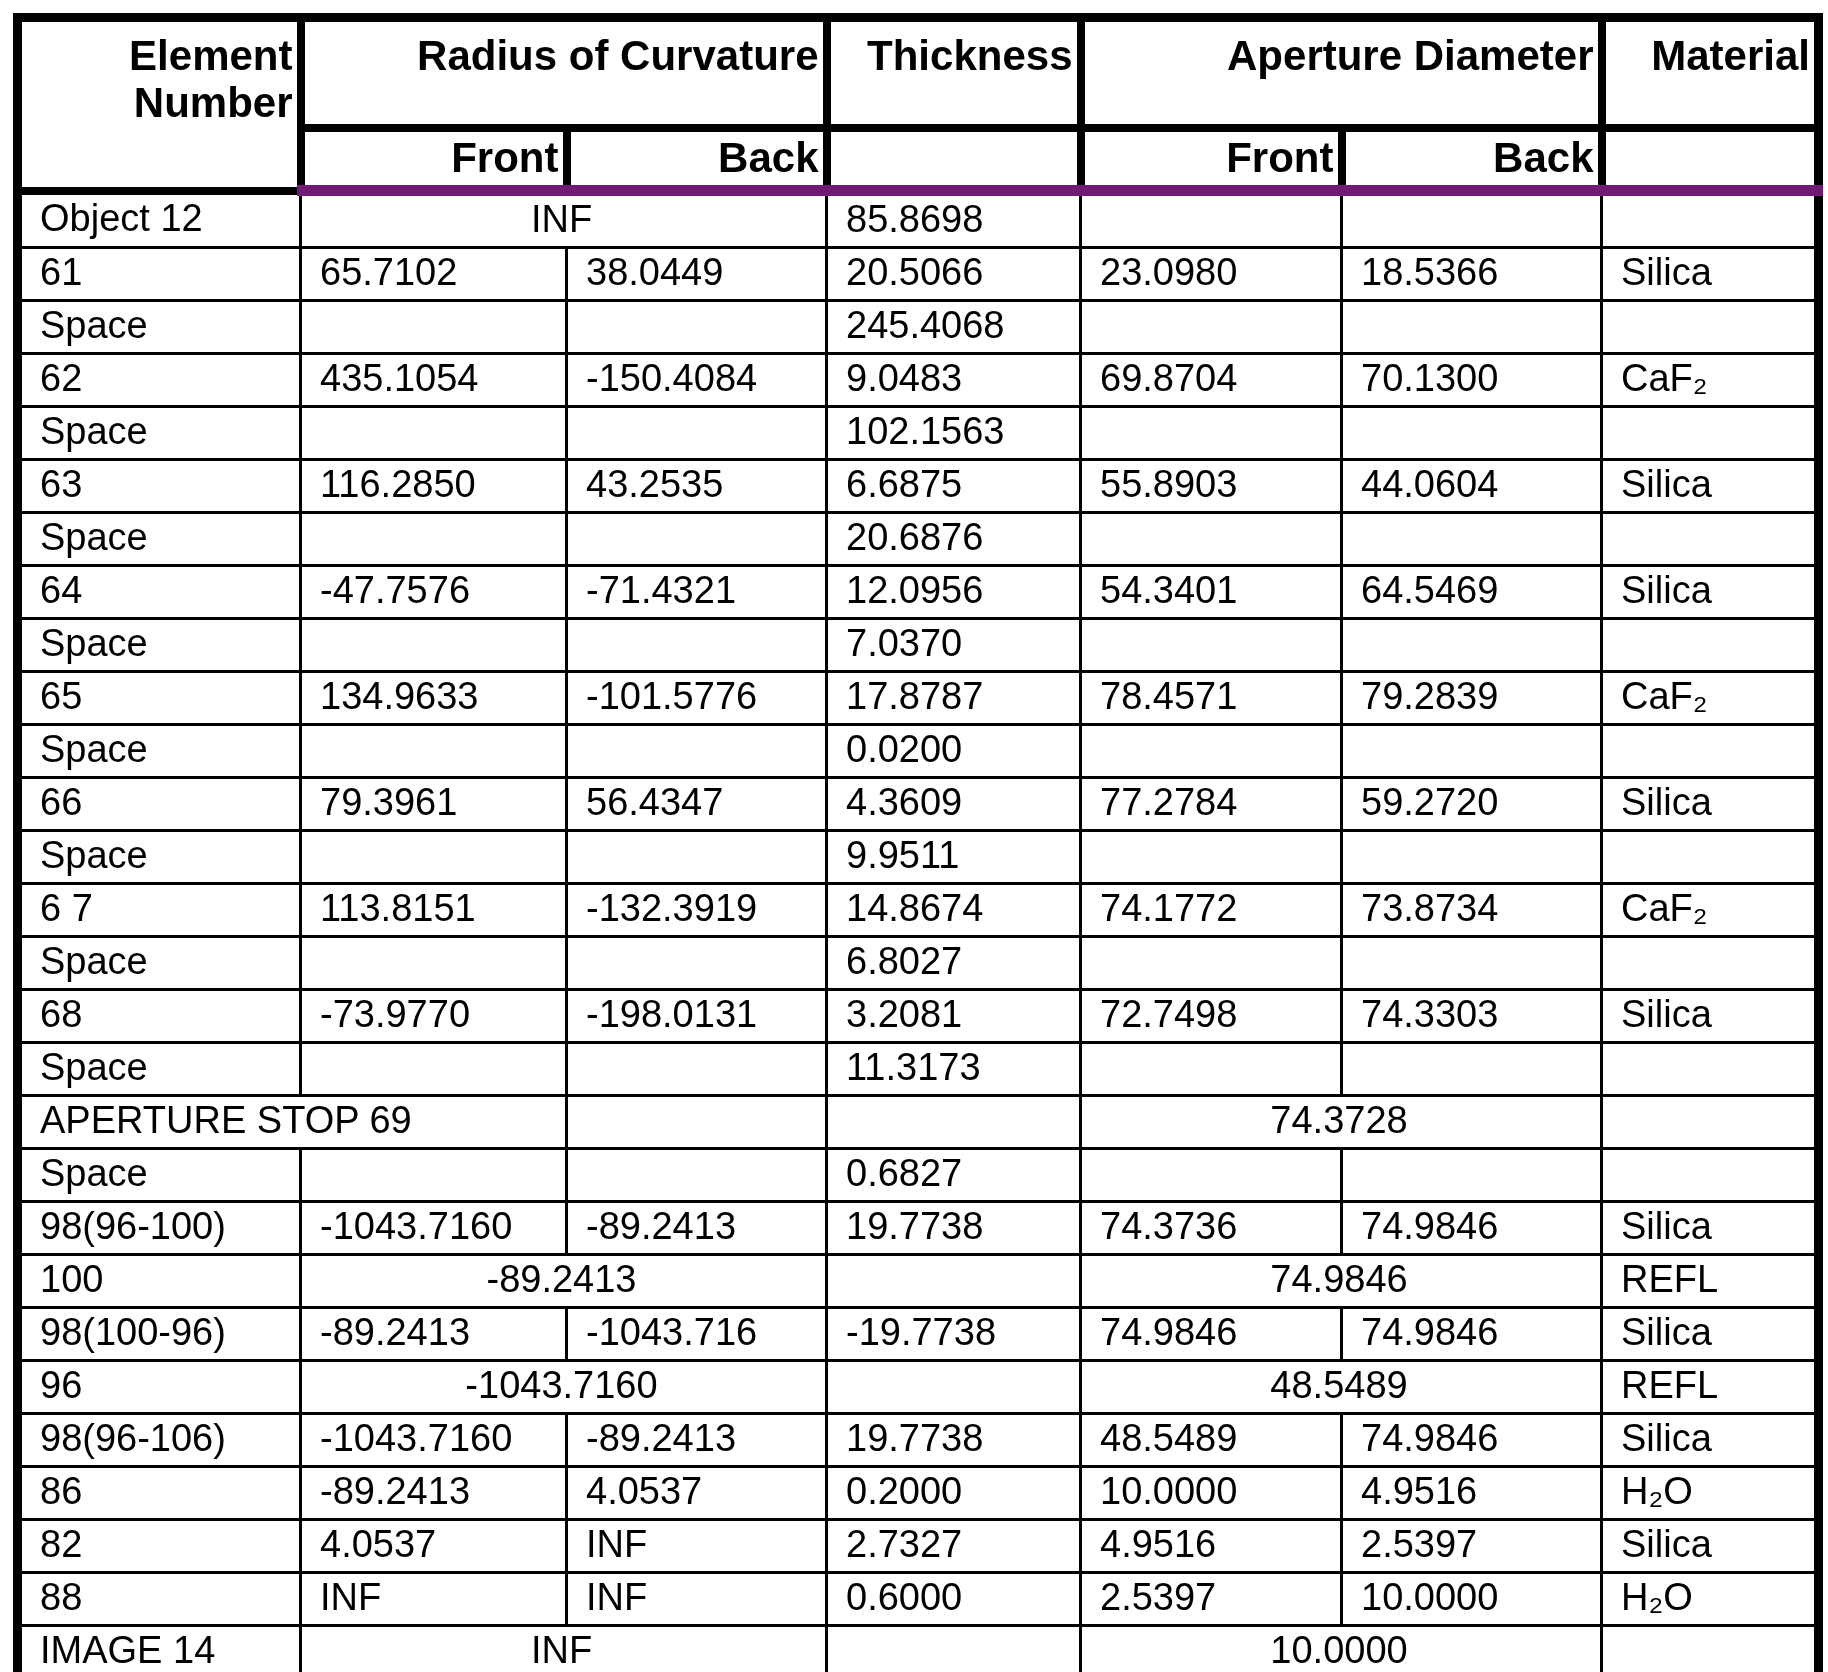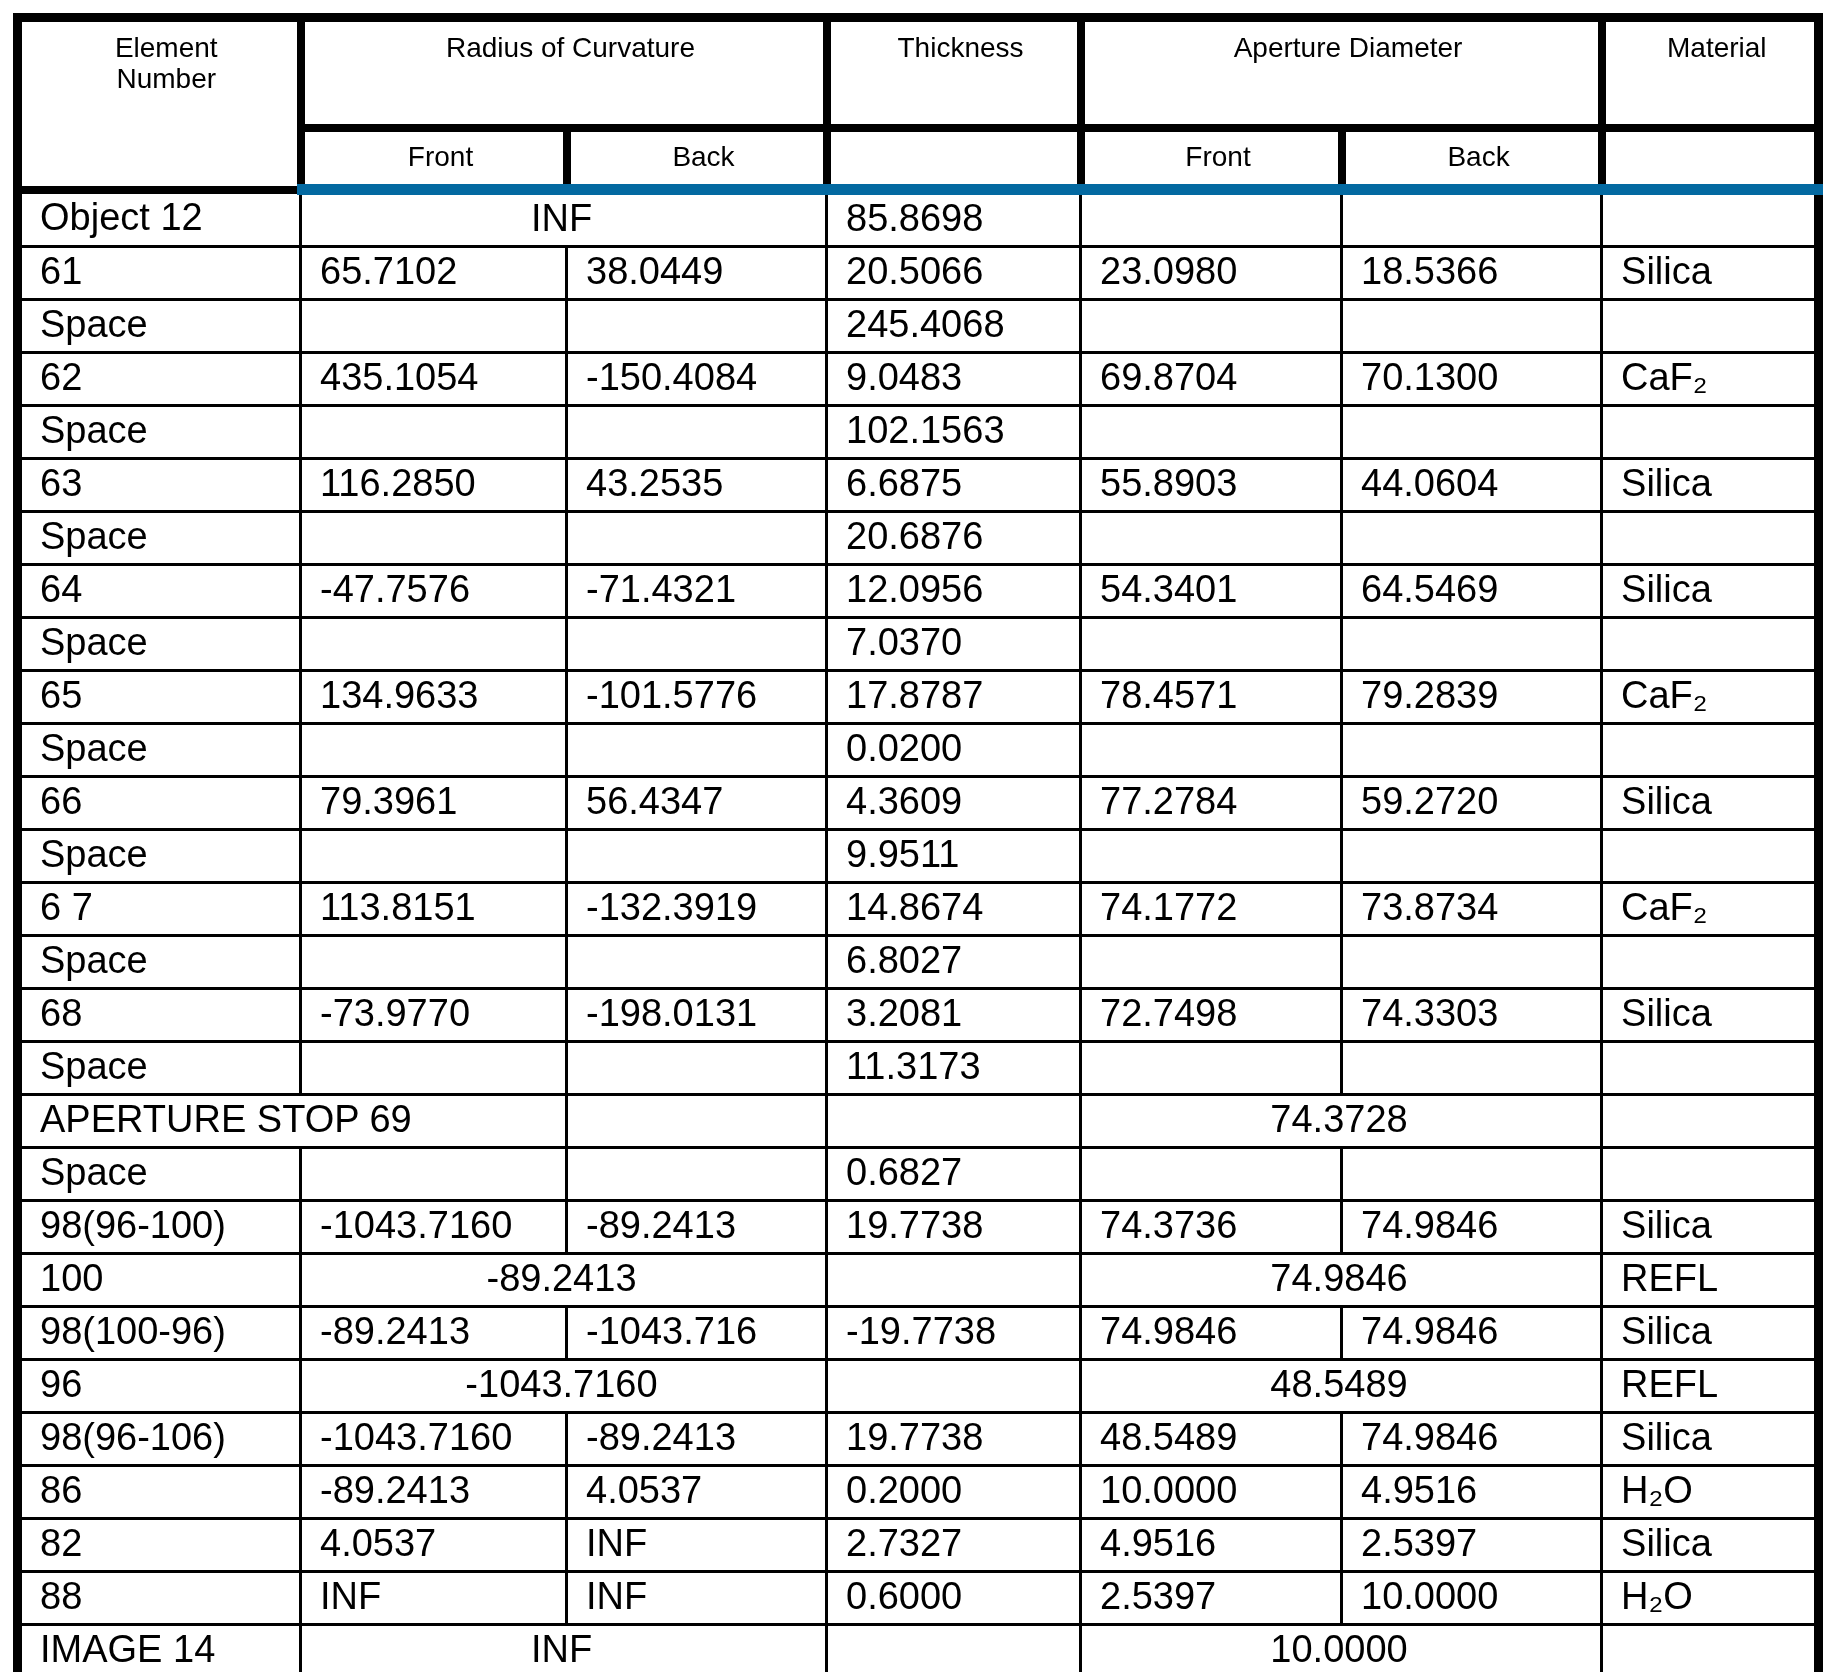--- a/index.html
+++ b/index.html
@@ -18,33 +18,33 @@
   table.prescription {
     border-collapse: collapse;
     table-layout: fixed;
     width: 1801px;
     background: #fff;
     border: 9px solid #000;
   }
   
   thead th {
     border: 8px solid #000;
-    font-weight: normal;
-    text-align: center;
+    font-weight: bold;
+    text-align: right;
     vertical-align: top;
-    font-size: 28px;
+    font-size: 42px;
     padding: 10px 4px 4px 18px;
     line-height: 1.12;
   }
   tr.hrow1 th { height: 88px; }
   tr.hrow2 th {
     height: 46px;
     vertical-align: middle;
     padding-top: 2px;
-    border-bottom: 11px solid #0369a1;
+    border-bottom: 11px solid #701a75;
   }
   th.elhead {
     white-space: pre-line;   
     vertical-align: top;
   }
   
   tbody td {
     border: 3px solid #000;
     font-size: 38px;
     height: 48px;

